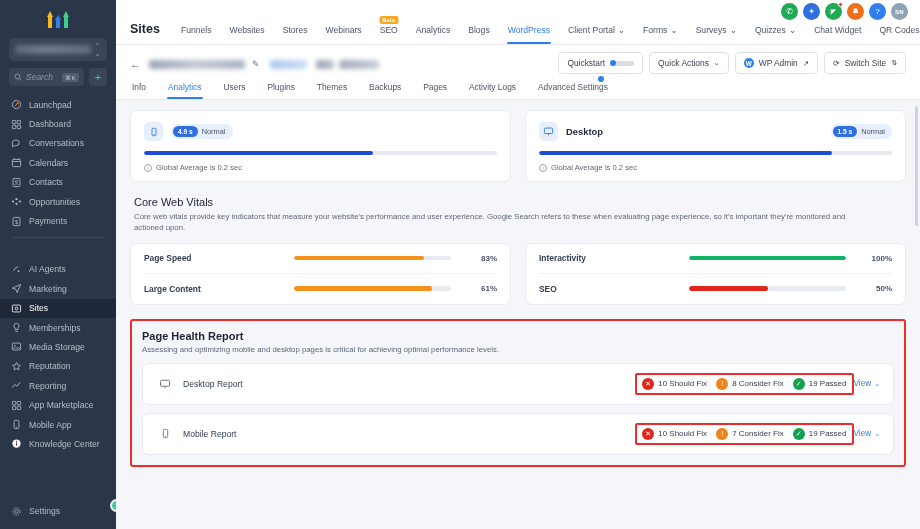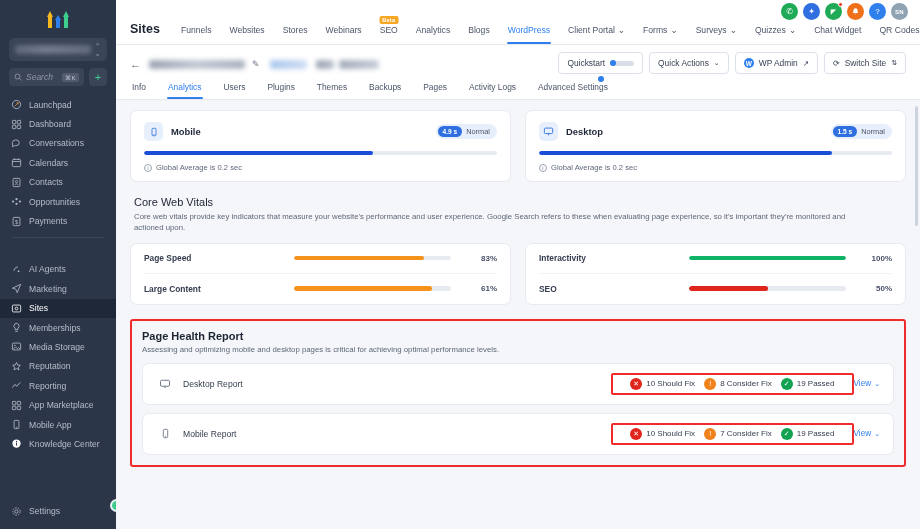--- a/index.html
+++ b/index.html
@@ -188,21 +188,21 @@
   .health-sub { font-size: 7.8px; color: #5e6678; margin-top: 3px; margin-bottom: 9px; }
   .hrow {
     background: #fff; border: 1px solid #e7eaf0; border-radius: 7px;
     height: 42px; display: flex; align-items: center; padding: 0 13px; margin-bottom: 8px;
   }
   .hrow:last-child { margin-bottom: 0; }
   .hrow-ic { width: 18px; margin-right: 9px; display: flex; align-items: center; justify-content: center; }
   .hrow-title { font-size: 8.6px; color: #343c4e; flex: 1; }
   .stats-box {
     display: flex; align-items: center; gap: 9px; border: 2px solid #ef2b2b;
-    padding: 3px 17px; border-radius: 2px;
+    padding: 3px 5px; border-radius: 2px;
   }
   .stat { display: flex; align-items: center; gap: 4px; font-size: 8px; color: #343c4e; white-space: nowrap; }
   .sdot {
     width: 12px; height: 12px; border-radius: 50%; display: flex; align-items: center;
     justify-content: center; color: #fff; font-size: 7px; line-height: 1; flex: 0 0 12px;
   }
   .view-link { font-size: 8.2px; color: #2f80ed; margin-left: 0; display: flex; align-items: center; gap: 3px; cursor: pointer; }
   .scroll-edge { position: absolute; right: 2px; top: 6px; width: 3px; height: 120px; background: #cdd3de; border-radius: 2px; }
 </style>
 </head>
@@ -553,21 +553,20 @@
       <div class="grid2">
 
         <div class="card perf-card">
           <div class="perf-top">
             <span class="dev-ic">
               <svg width="10" height="10" viewBox="0 0 16 16">
                   <rect x="4.8" y="2" width="6.4" height="12" rx="1.6" fill="none" stroke="#2f6fe0" stroke-width="1.3"></rect>
                   <line x1="7" y1="12" x2="9" y2="12" stroke="#2f6fe0" stroke-width="1.1"></line>
                 </svg>
             </span>
-            <span class="perf-title">Mobile</span>
             <span class="pill">
               <span class="chip">4.9 s</span>
               <span class="lbl">Normal</span>
             </span>
           </div>
           <div class="pbar">
               <i style="width:65%"></i>
             </div>
           <div class="ga">
             <span class="info-ic">i</span>

